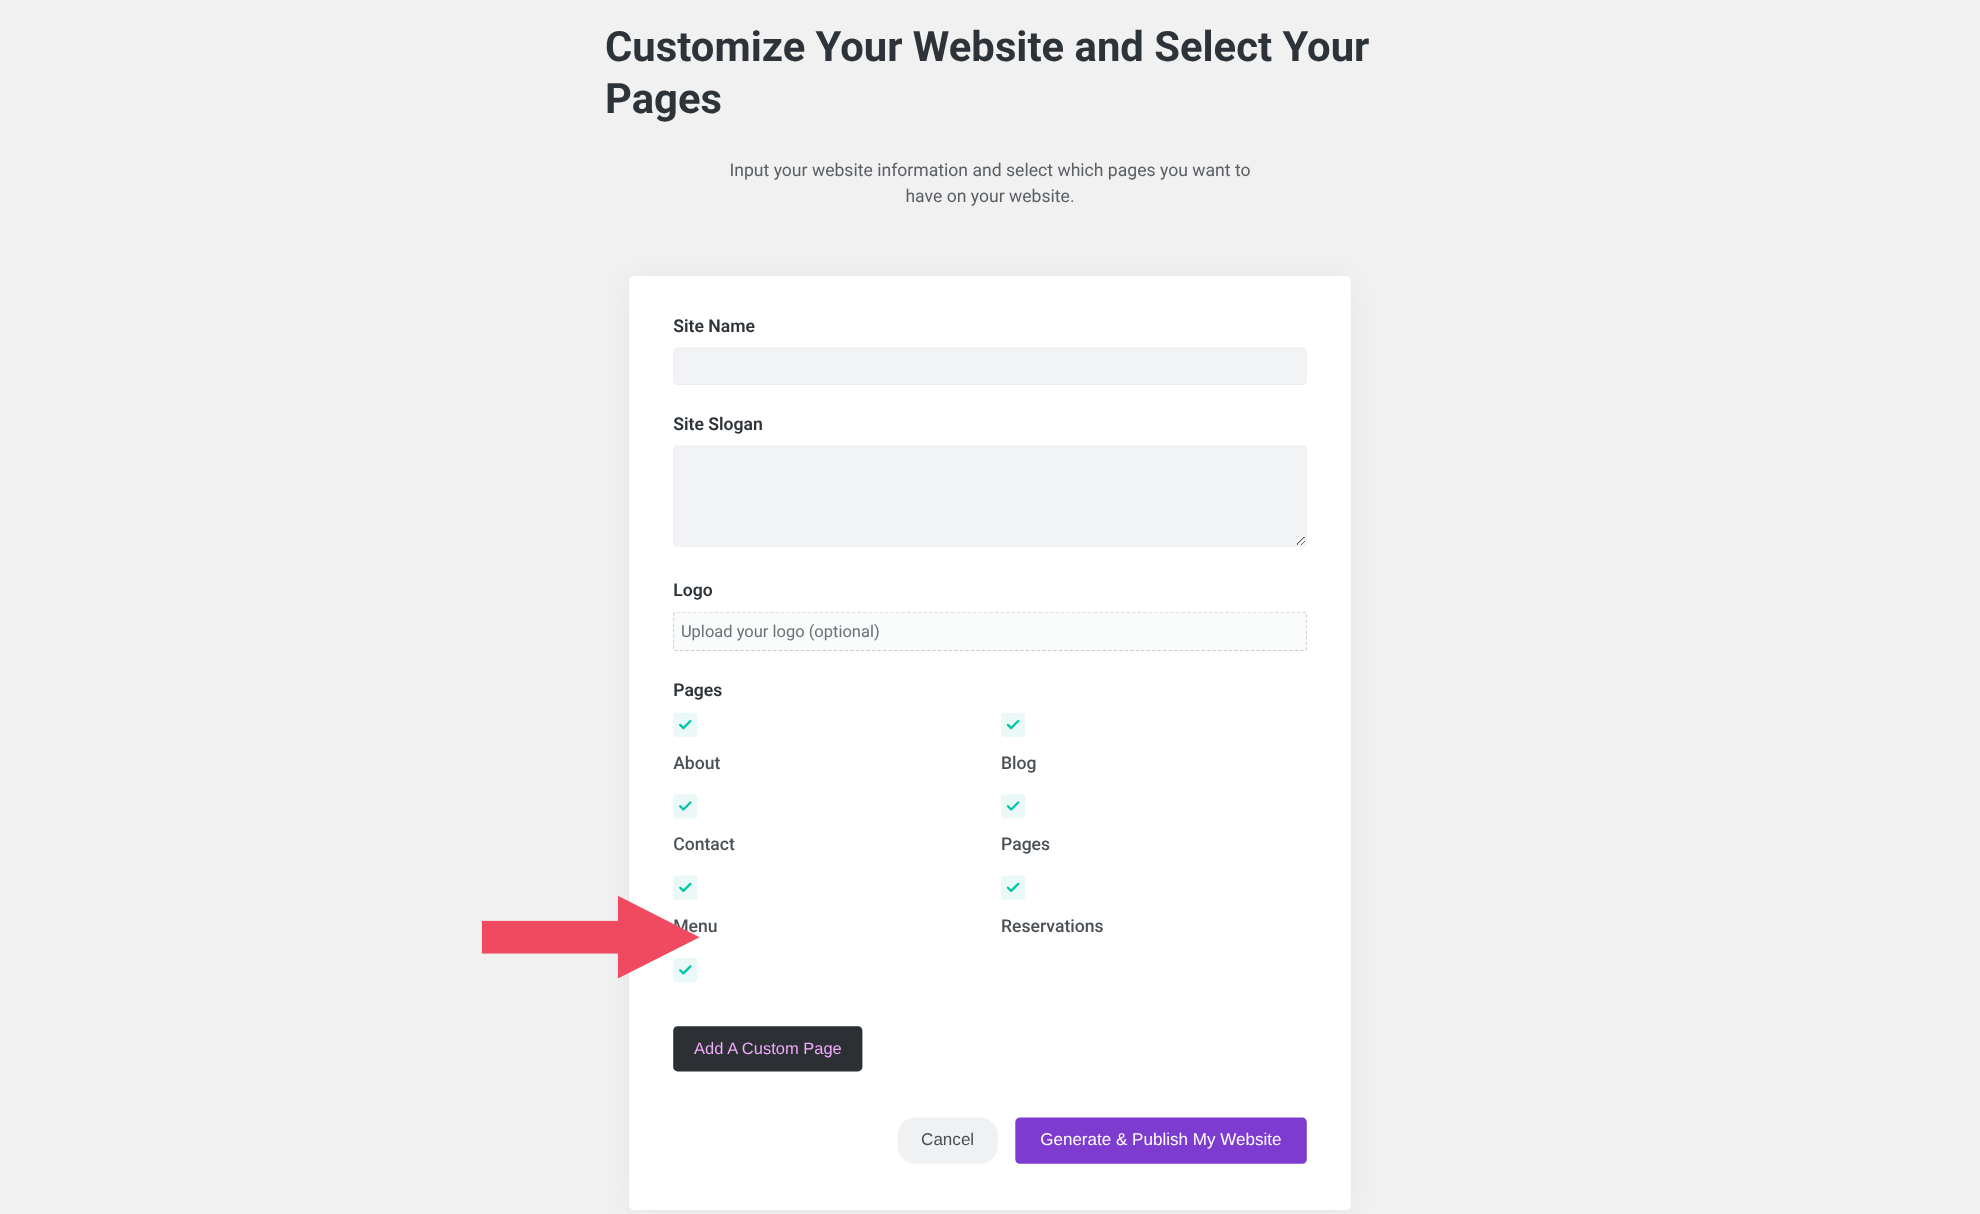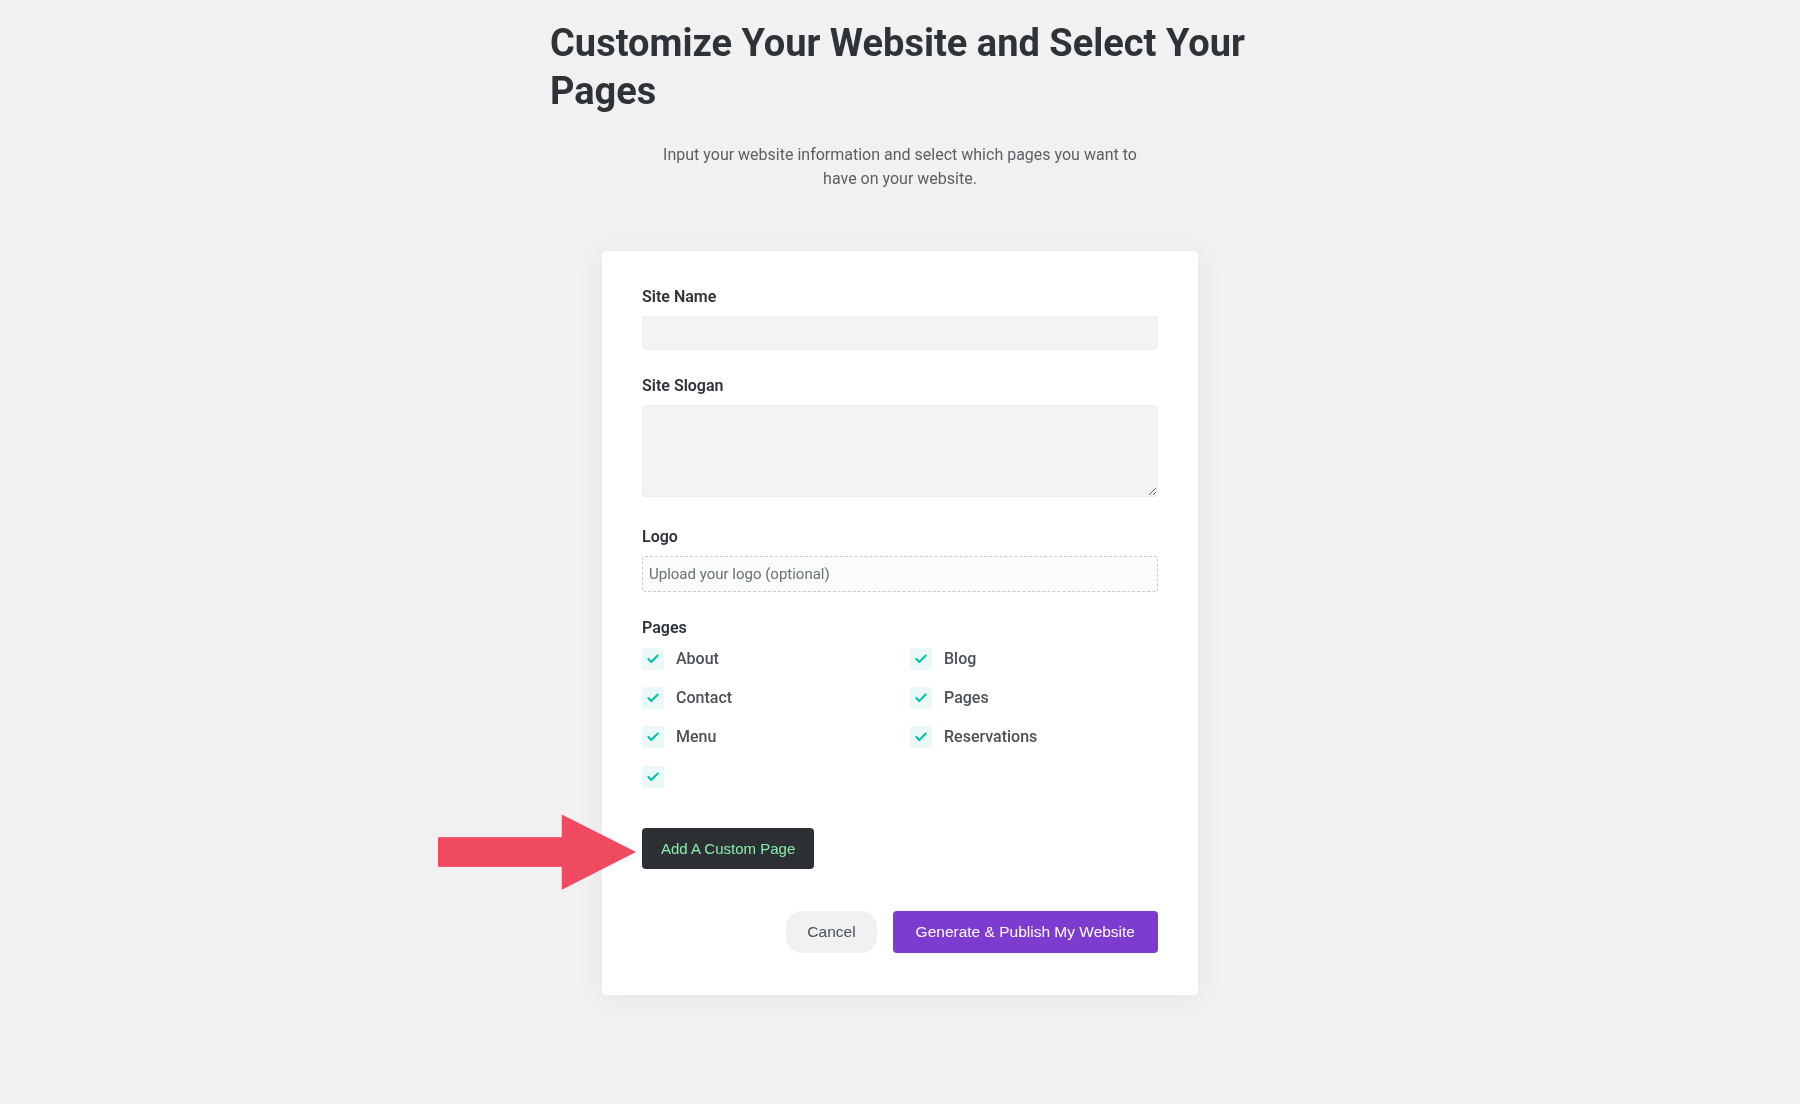--- a/index.html
+++ b/index.html
@@ -33,21 +33,21 @@
     .page-subtitle {
       font-size: 16px;
       color: #5a5f64;
       text-align: center;
       max-width: 500px;
       margin-top: 28px;
       line-height: 1.5;
     }
     .card {
       background: #fff;
-      width: 596px;
+      width: 656px;
       margin-top: 60px;
       padding: 36px 40px 42px 40px;
       border-radius: 4px;
       box-shadow: 0 2px 30px rgba(0,0,0,0.05);
       position: relative;
     }
     .field-group {
       margin-bottom: 26px;
     }
     .field-label {
@@ -91,20 +91,21 @@
       display: grid;
       grid-template-columns: 1fr 1fr;
       column-gap: 20px;
       row-gap: 16px;
       margin-top: 4px;
     }
     .page-option {
       display: flex;
       align-items: flex-start;
       gap: 12px;
+      flex-direction: column;
     }
     .checkbox {
       width: 22px;
       height: 22px;
       background: #eaf8f7;
       border-radius: 3px;
       display: flex;
       align-items: center;
       justify-content: center;
       cursor: pointer;
@@ -116,21 +117,21 @@
       height: 14px;
     }
     .page-label {
       font-size: 16px;
       color: #4a5055;
       font-weight: 500;
       line-height: 1.45;
     }
     .add-custom-btn {
       background: #2c2f33;
-      color: #86efac;
+      color: #f0abfc;
       border: none;
       padding: 12px 19px;
       font-size: 15px;
       font-weight: 500;
       border-radius: 4px;
       cursor: pointer;
       margin-top: 24px;
     }
     .actions-row {
       display: flex;

